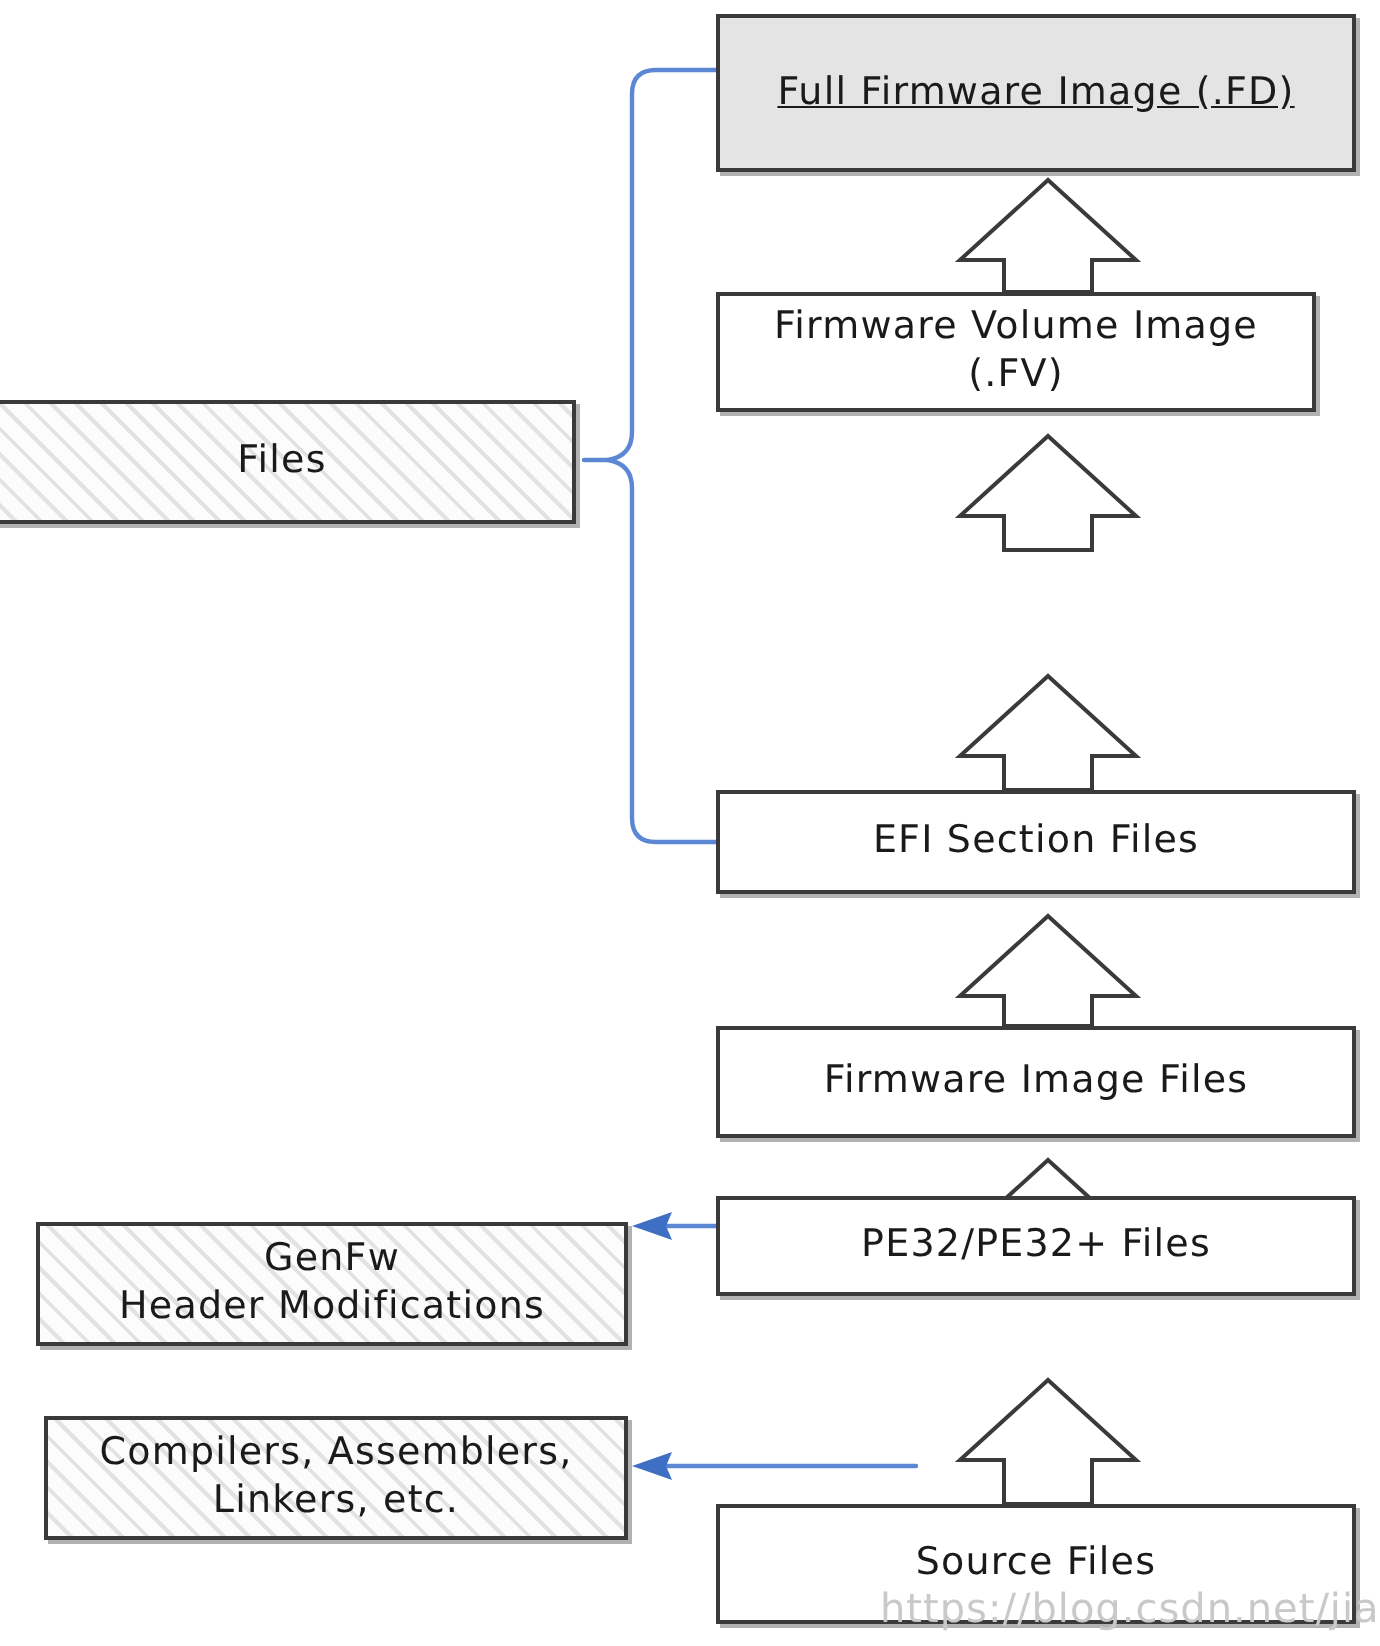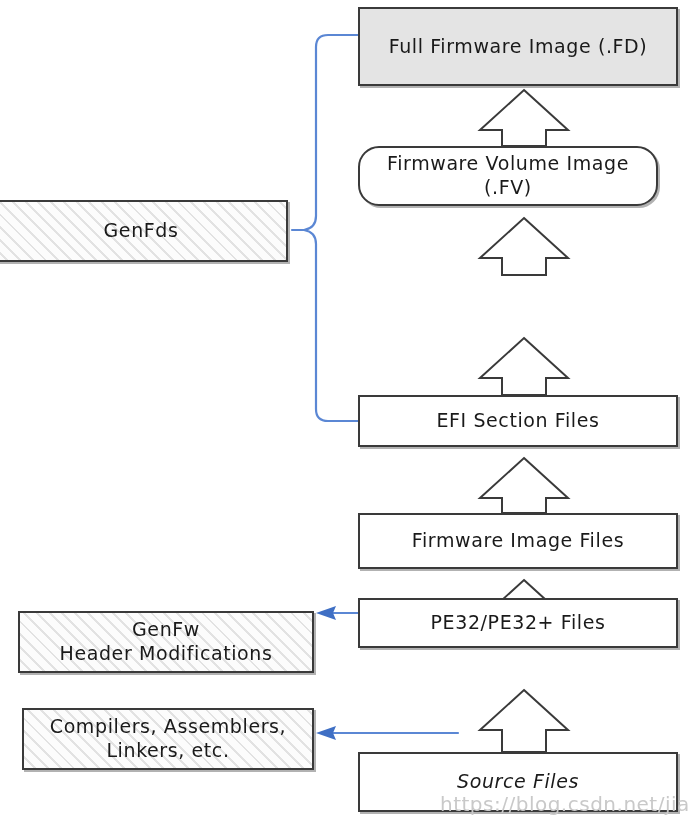--- a/index.html
+++ b/index.html
@@ -28,20 +28,21 @@
     text-align: center;
     color: #1a1a1a;
     font-size: 19px;
     letter-spacing: 0.6px;
     line-height: 1.25;
     padding: 2px 6px;
     box-shadow: 2px 2px 0 rgba(0,0,0,0.30);
   }
   .node.shaded {
     background: #e4e4e4;
+    text-decoration: underline;
   }
   .node.hatched {
     background-color: #fcfcfc;
     background-image: repeating-linear-gradient(
       45deg,
       rgba(0,0,0,0.00) 0px,
       rgba(0,0,0,0.00) 7px,
       rgba(0,0,0,0.10) 7px,
       rgba(0,0,0,0.10) 9px
     );
@@ -113,44 +114,44 @@
     <polygon class="blue-fill" points="316,613 336,606 333,613 336,620"></polygon>
 
     <line class="blue-line" x1="458" y1="733" x2="330" y2="733"></line>
     <polygon class="blue-fill" points="316,733 336,726 333,733 336,740"></polygon>
   </svg>
 
   <div class="node shaded" style="left:358px; top:7px; width:320px; height:79px;">
     <span class="label">Full Firmware Image (.FD)</span>
   </div>
 
-  <div class="node" style="left:358px; top:146px; width:300px; height:60px;border-radius:21px;">
+  <div class="node" style="left:358px; top:146px; width:300px; height:60px;">
     <span class="label">Firmware Volume Image
 (.FV)</span>
   </div>
 
 
   <div class="node" style="left:358px; top:513px; width:320px; height:56px;">
     <span class="label">Firmware Image Files</span>
   </div>
 
   <div class="node" style="left:358px; top:395px; width:320px; height:52px;">
     <span class="label">EFI Section Files</span>
   </div>
 
   <div class="node" style="left:358px; top:598px; width:320px; height:50px;">
     <span class="label">PE32/PE32+ Files</span>
   </div>
 
-  <div class="node" style="left:358px; top:752px; width:320px; height:60px;font-style:italic;">
+  <div class="node" style="left:358px; top:752px; width:320px; height:60px;">
     <span class="label">Source Files</span>
   </div>
 
   <div class="node hatched" style="left:-6px; top:200px; width:294px; height:62px;">
-    <span class="label">GenFds</span>
+    <span class="label">Files</span>
   </div>
 
   <div class="node hatched" style="left:18px; top:611px; width:296px; height:62px;">
     <span class="label">GenFw
 Header Modifications</span>
   </div>
 
   <div class="node hatched" style="left:22px; top:708px; width:292px; height:62px;">
     <span class="label">Compilers, Assemblers,
 Linkers, etc.</span>

